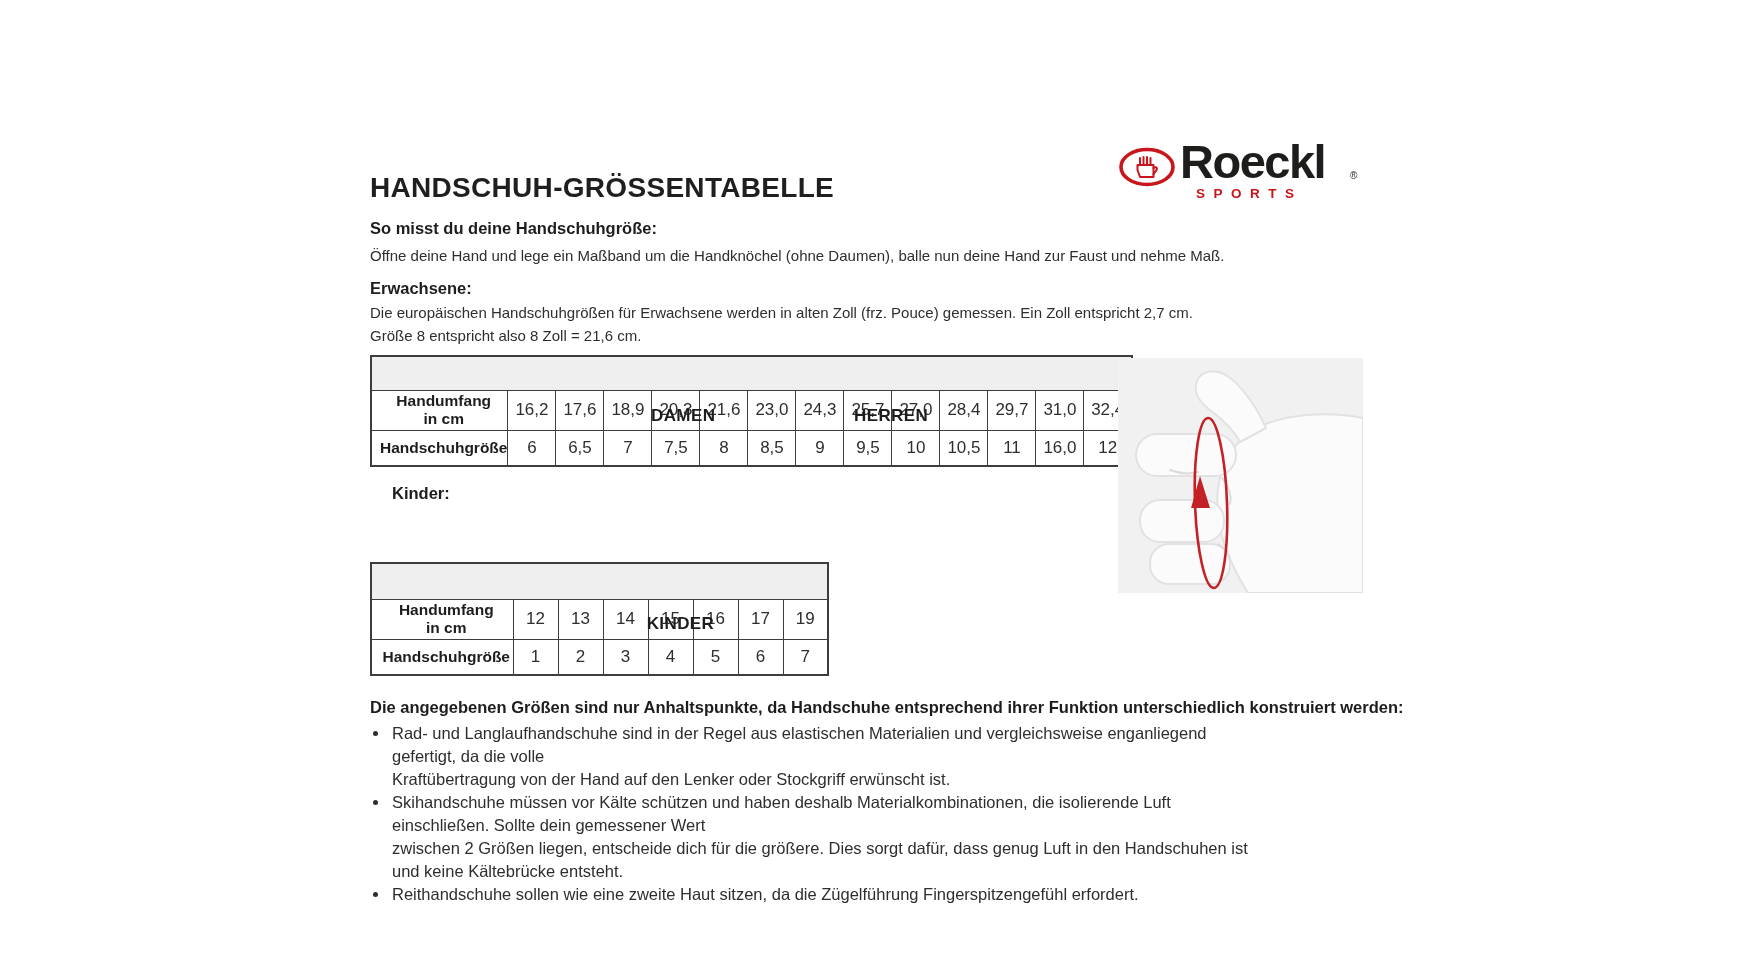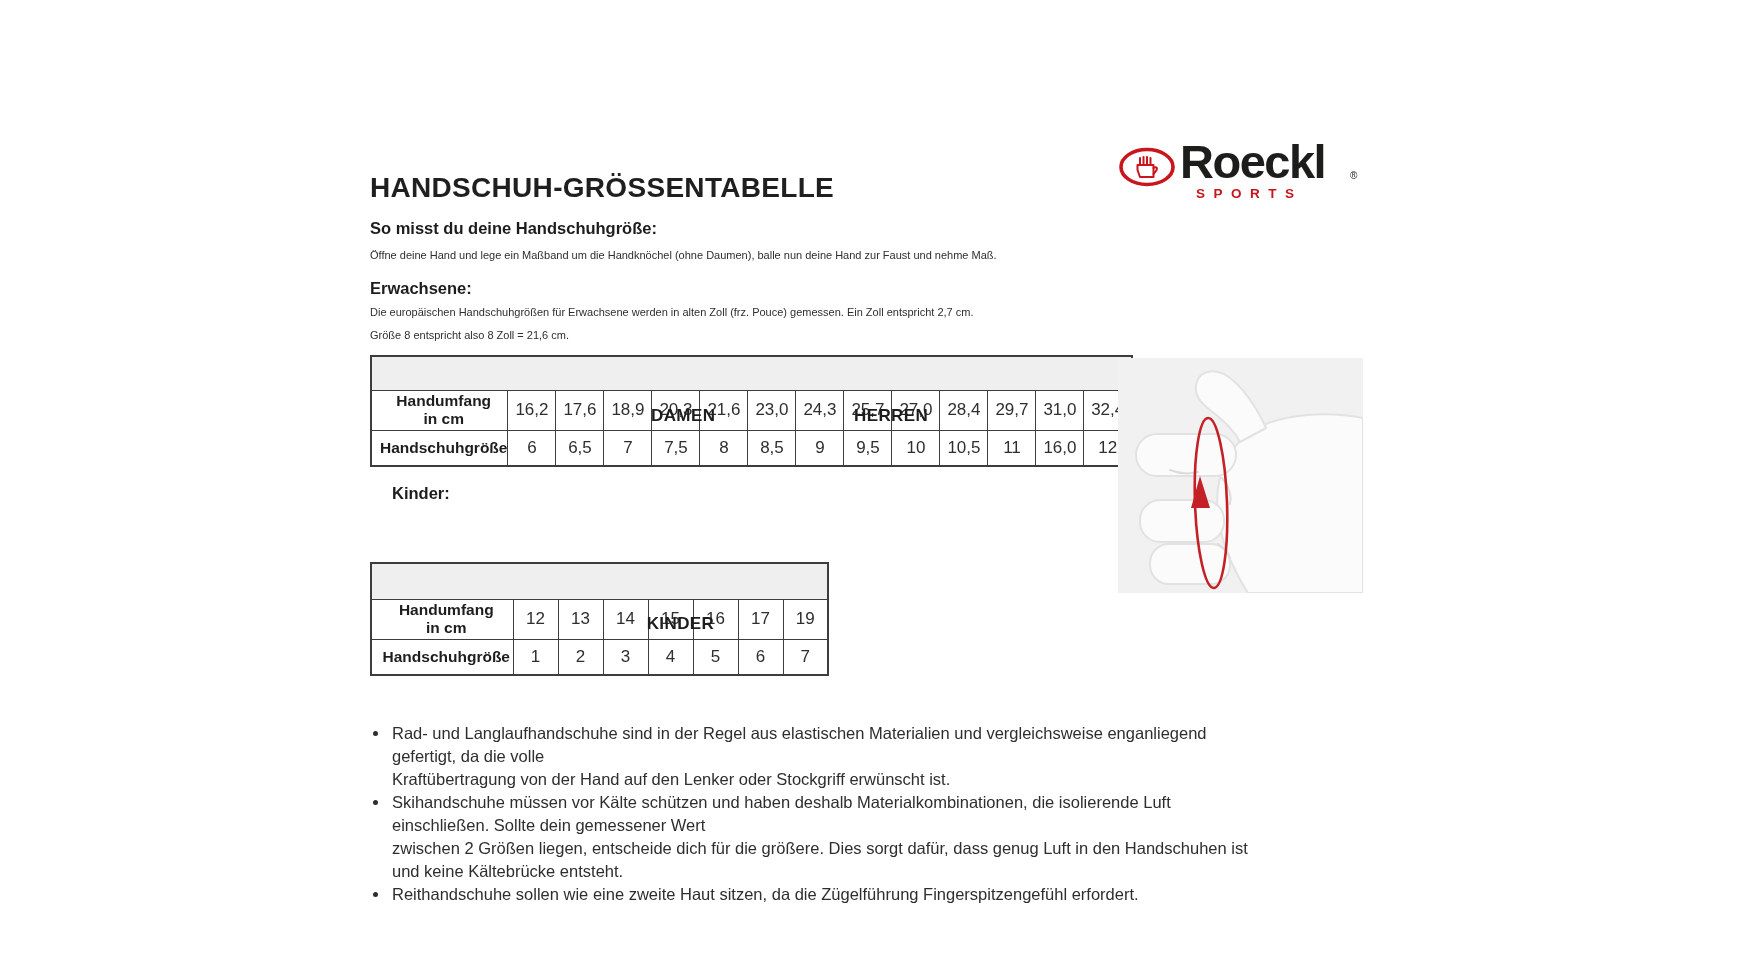--- a/index.html
+++ b/index.html
@@ -8,21 +8,21 @@
   .canvas { position:relative; width:1740px; height:979px; background:#ffffff; overflow:hidden; }
 
   .abs { position:absolute; }
 
   .page-title {
     left:370px; top:172px;
     font-size:28px; font-weight:600; letter-spacing:.3px; color:#1f1f1f;
   }
 
   .h-bold { font-size:16.5px; font-weight:700; color:#1d1d1d; }
-  .para   { font-size:11px; line-height:23px; color:#2e2e2e; white-space:pre-line; }
+  .para   { font-size:15px; line-height:23px; color:#2e2e2e; white-space:pre-line; }
 
   .intro-heading   { left:370px; top:219px; }
   .intro-text      { left:370px; top:244px; }
   .adults-heading  { left:370px; top:279px; }
   .adults-text     { left:370px; top:301px; }
   .kids-heading    { left:370px; top:484px;margin-left:22px; }
   .kids-text       { left:370px; top:506px; }
   .notes-heading   { left:370px; top:698px; }
 
   
@@ -215,20 +215,21 @@
           <td class="val">2</td>
           <td class="val">3</td>
           <td class="val">4</td>
           <td class="val">5</td>
           <td class="val">6</td>
           <td class="val">7</td>
         </tr>
   </tbody>
     </table>
 
+  <div class="abs h-bold notes-heading">Die angegebenen Größen sind nur Anhaltspunkte, da Handschuhe entsprechend ihrer Funktion unterschiedlich konstruiert werden:</div>
   <ul class="abs bullets" id="notes-bullets">
       <li>Rad- und Langlaufhandschuhe sind in der Regel aus elastischen Materialien und vergleichsweise enganliegend gefertigt, da die volle
 Kraftübertragung von der Hand auf den Lenker oder Stockgriff erwünscht ist.</li>
       <li>Skihandschuhe müssen vor Kälte schützen und haben deshalb Materialkombinationen, die isolierende Luft einschließen. Sollte dein gemessener Wert
 zwischen 2 Größen liegen, entscheide dich für die größere. Dies sorgt dafür, dass genug Luft in den Handschuhen ist und keine Kältebrücke entsteht.</li>
       <li>Reithandschuhe sollen wie eine zweite Haut sitzen, da die Zügelführung Fingerspitzengefühl erfordert.</li>
     </ul>
 
 </div>
 

